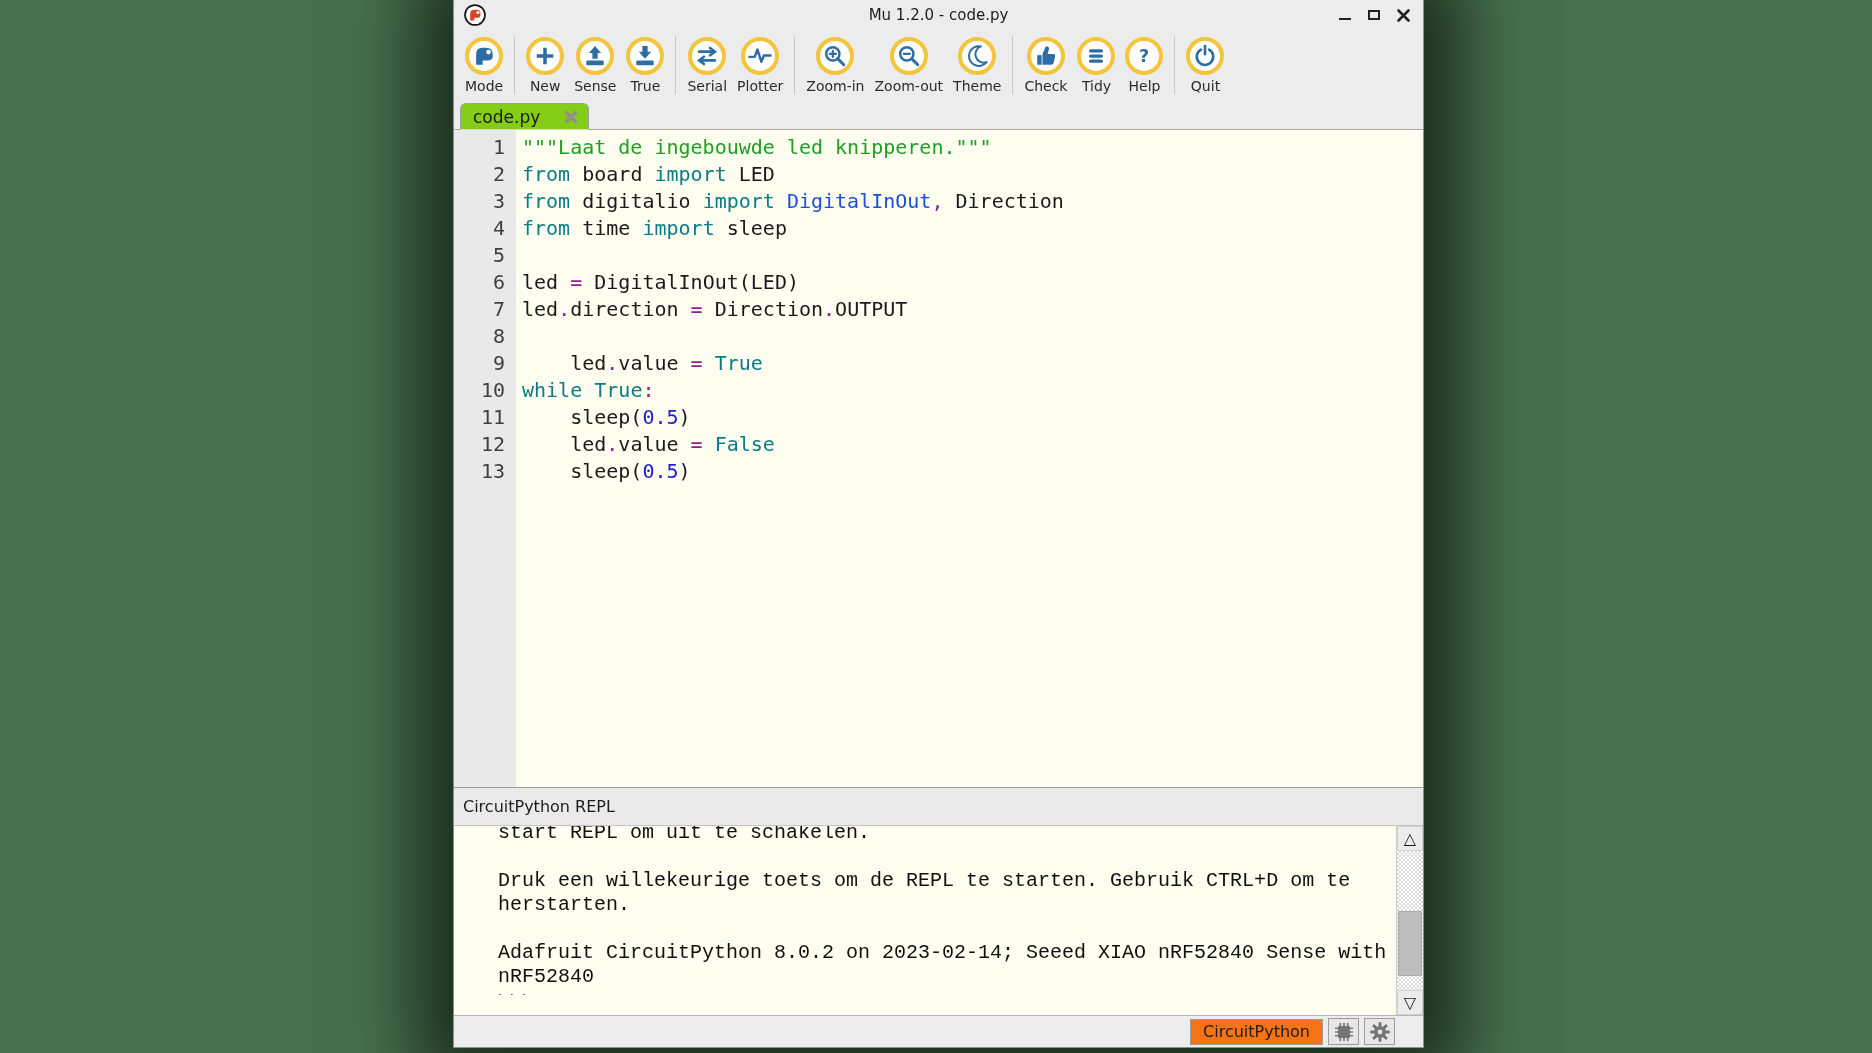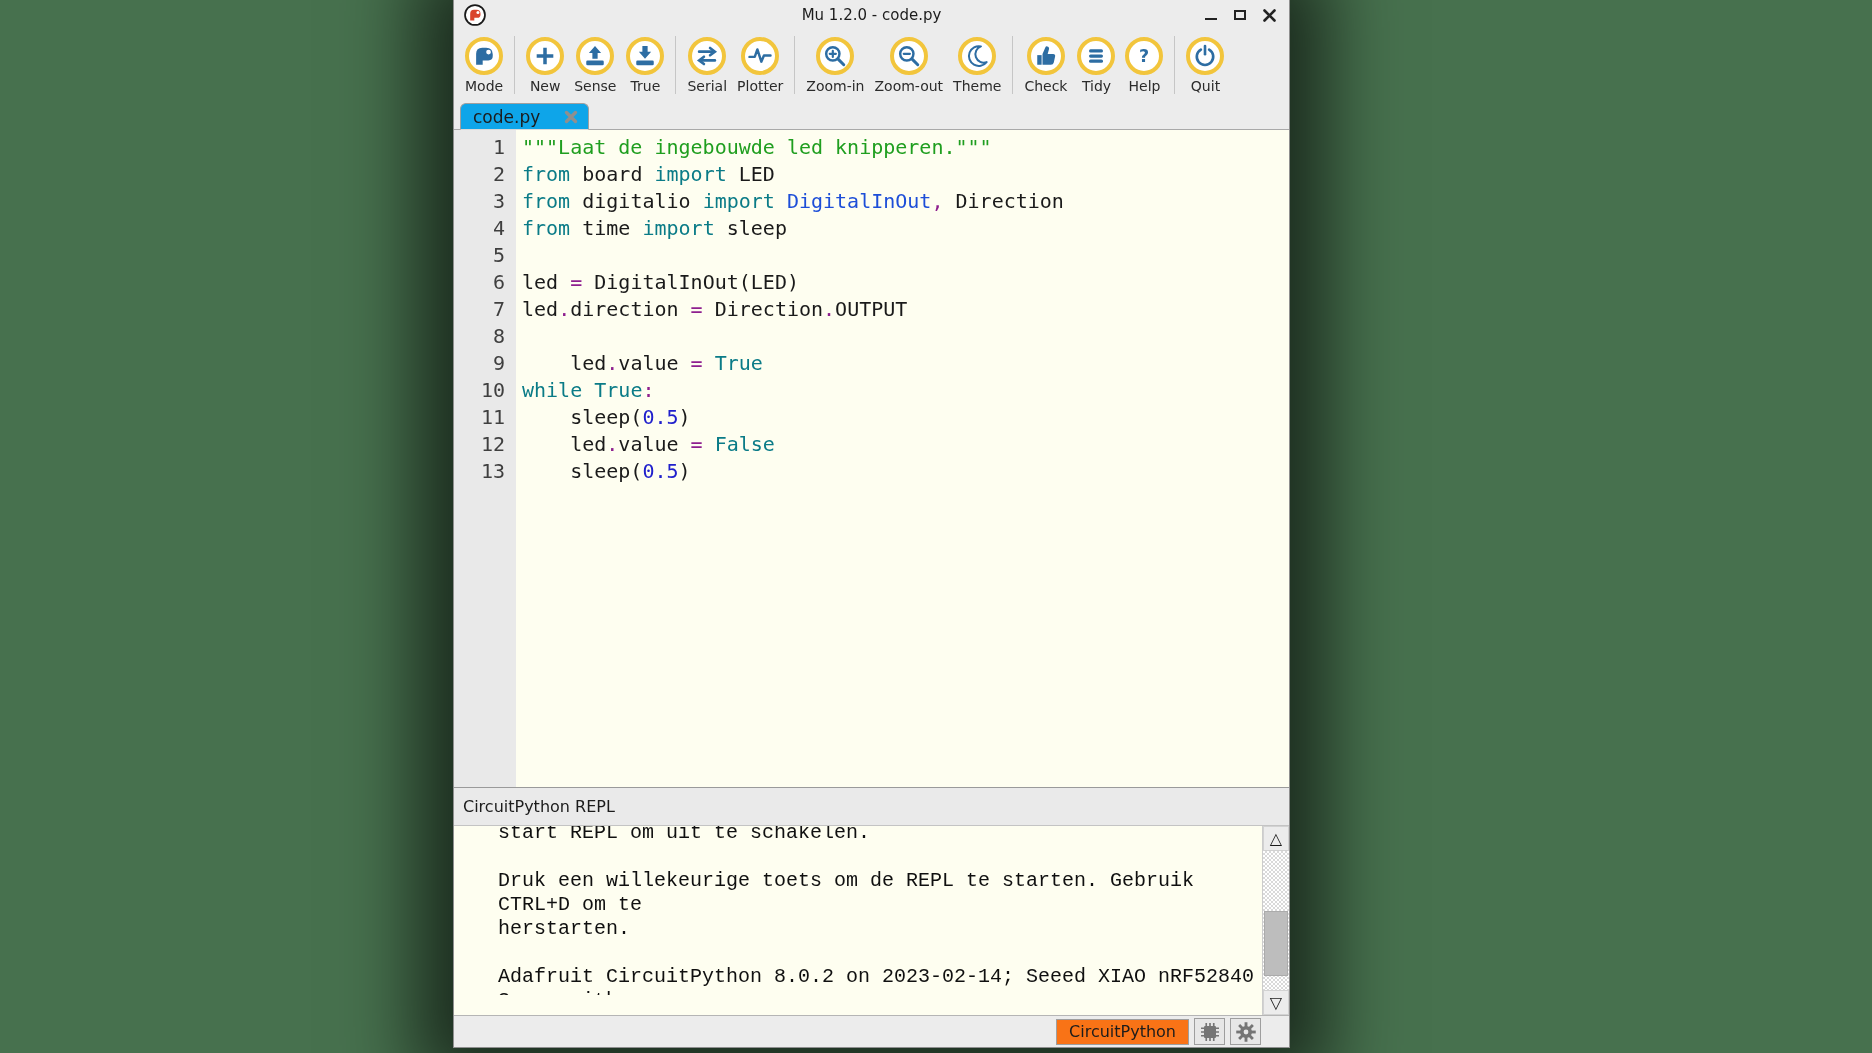--- a/index.html
+++ b/index.html
@@ -7,21 +7,21 @@
     --editor-bg:#FEFEF0; --gutter-bg:#E9E9E9;
   }
   *{box-sizing:border-box;}
   html,body{margin:0;padding:0;}
   body{
     width:1872px;height:1053px;overflow:hidden;background:var(--green-bg);
     font-family:"DejaVu Sans",sans-serif;position:relative;
   }
   
   .window{
-    position:absolute;left:453px;top:0;width:837px;height:1048px;
+    position:absolute;left:453px;top:0;width:971px;height:1048px;
     background:var(--chrome);border:1px solid #8f8f8f;border-top:none;
     display:flex;flex-direction:column;
     box-shadow:0 0 70px 38px rgba(0,0,0,0.62);
   }
   
   .titlebar{height:30px;flex:0 0 30px;position:relative;display:flex;align-items:center;padding:0 10px;}
   .mu-logo{width:22px;height:22px;display:block;}
   .win-title{position:absolute;left:0;right:0;text-align:center;font-size:15px;color:#1c1c1c;}
   .win-controls{position:absolute;right:12px;top:0;height:30px;display:flex;align-items:center;gap:13px;}
   .wc{width:16px;height:16px;display:flex;align-items:center;justify-content:center;cursor:pointer;}
@@ -31,21 +31,21 @@
   .toolbar{height:72px;flex:0 0 72px;display:flex;align-items:center;padding:0 0 2px 6px;}
   .tb-btn{display:flex;flex-direction:column;align-items:center;gap:3px;padding:0 5px;min-width:46px;cursor:pointer;}
   .tb-ring{width:38px;height:38px;border-radius:50%;border:4px solid var(--yellow);background:#fff;
     display:flex;align-items:center;justify-content:center;color:var(--blue);}
   .tb-ring svg{display:block;width:28px;height:28px;}
   .tb-label{font-size:14px;color:#2b2b2b;white-space:nowrap;}
   .tb-sep{width:1px;height:58px;background:#c6c6c6;margin:0 6px;flex:0 0 1px;}
   
   .tabbar{height:28px;flex:0 0 28px;display:flex;align-items:flex-end;border-bottom:1px solid #a9a9a9;}
   .tab{height:27px;margin-left:6px;margin-bottom:-1px;padding:0 10px 0 12px;display:flex;align-items:center;gap:24px;
-    background:#0ea5e9;border:1px solid #9f9f9f;border-bottom:1px solid #dadada;border-radius:6px 6px 0 0;
+    background:#84cc16;border:1px solid #9f9f9f;border-bottom:1px solid #dadada;border-radius:6px 6px 0 0;
     font-size:17px;color:#1c1c1c;cursor:pointer;}
   .tab-close svg{display:block;}
   
   .editor{flex:1 1 auto;display:flex;background:var(--editor-bg);overflow:hidden;}
   .gutter{flex:0 0 62px;background:var(--gutter-bg);color:#3f3f3f;text-align:right;
     padding:4px 11px 0 0;font:20px/27px "DejaVu Sans Mono",monospace;}
   .gutter .ln{height:27px;}
   .code{flex:1;padding:4px 0 0 6px;font:20px/27px "DejaVu Sans Mono",monospace;color:#1a1a1a;}
   .code .cl{height:27px;white-space:pre;}
   

